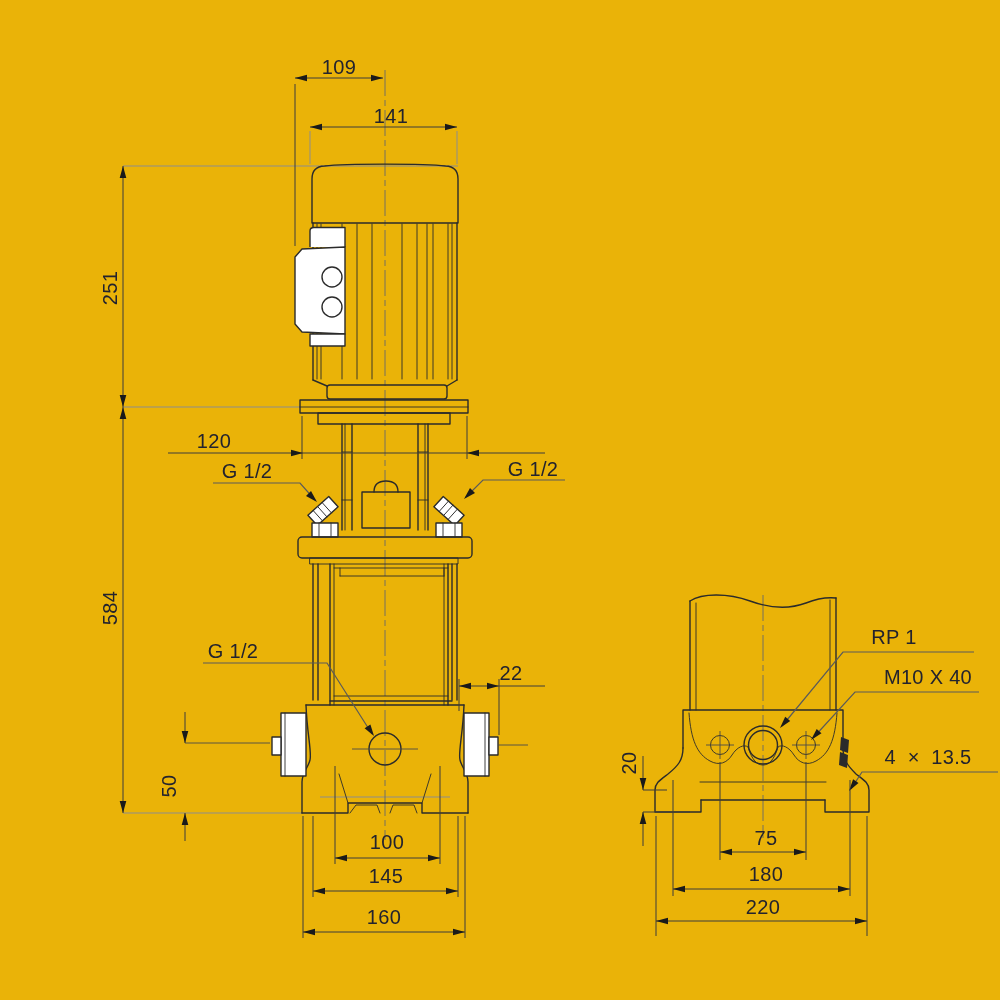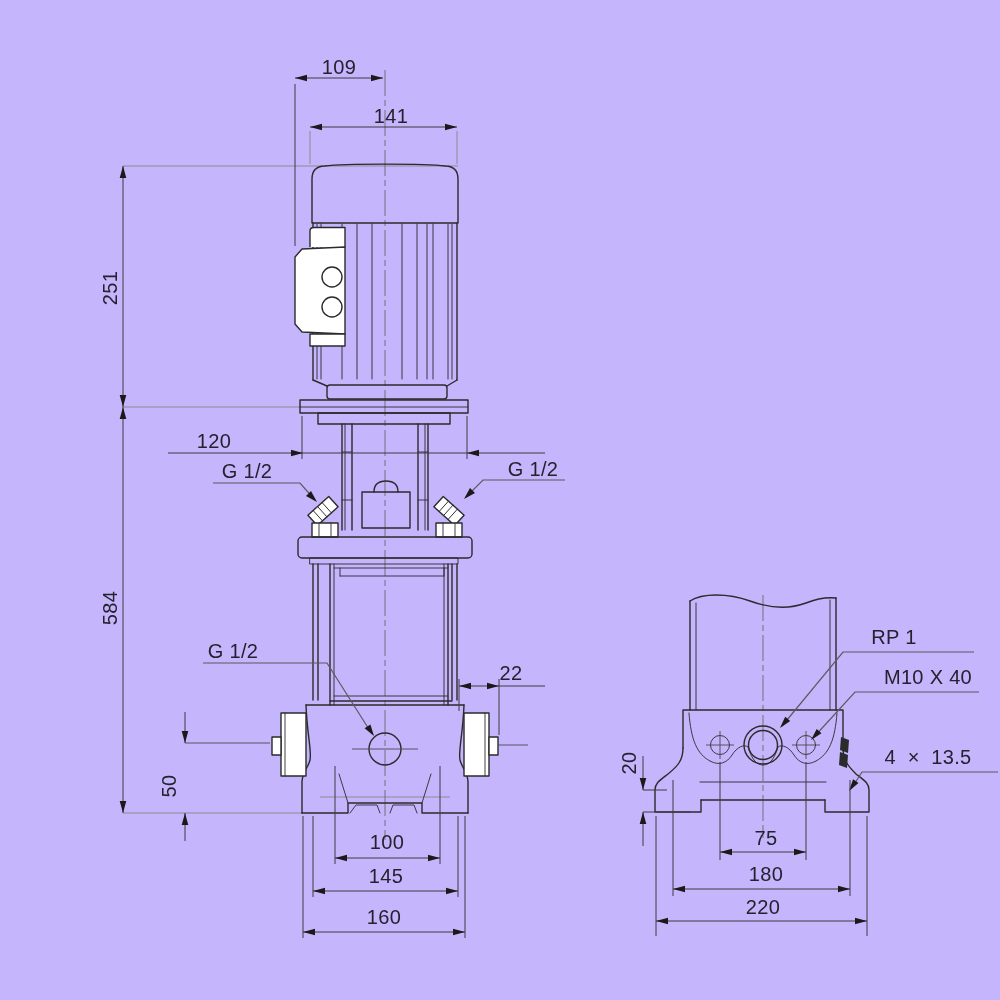--- a/index.html
+++ b/index.html
@@ -1,16 +1,16 @@
 <!DOCTYPE html>
 <html><head>
 <meta charset="utf-8">
 <style>
   html,body{margin:0;padding:0;background:#ffffff;}
-  #stage{position:relative;width:1000px;height:1000px;background:#c4b5fd;overflow:hidden;}
+  #stage{position:relative;width:1000px;height:1000px;background:#eab308;overflow:hidden;}
   svg{display:block;}
   svg text{
     font-family:"Liberation Sans","DejaVu Sans",sans-serif;
     font-size:20px;
     fill:#23232e;
     white-space:pre;
     letter-spacing:0.3px;
   }
   .obj{fill:none;stroke:#2b2b2b;stroke-width:1.4;stroke-linejoin:round;stroke-linecap:round;}
   .objthin{fill:none;stroke:#2b2b2b;stroke-width:0.9;stroke-linejoin:round;stroke-linecap:round;}

